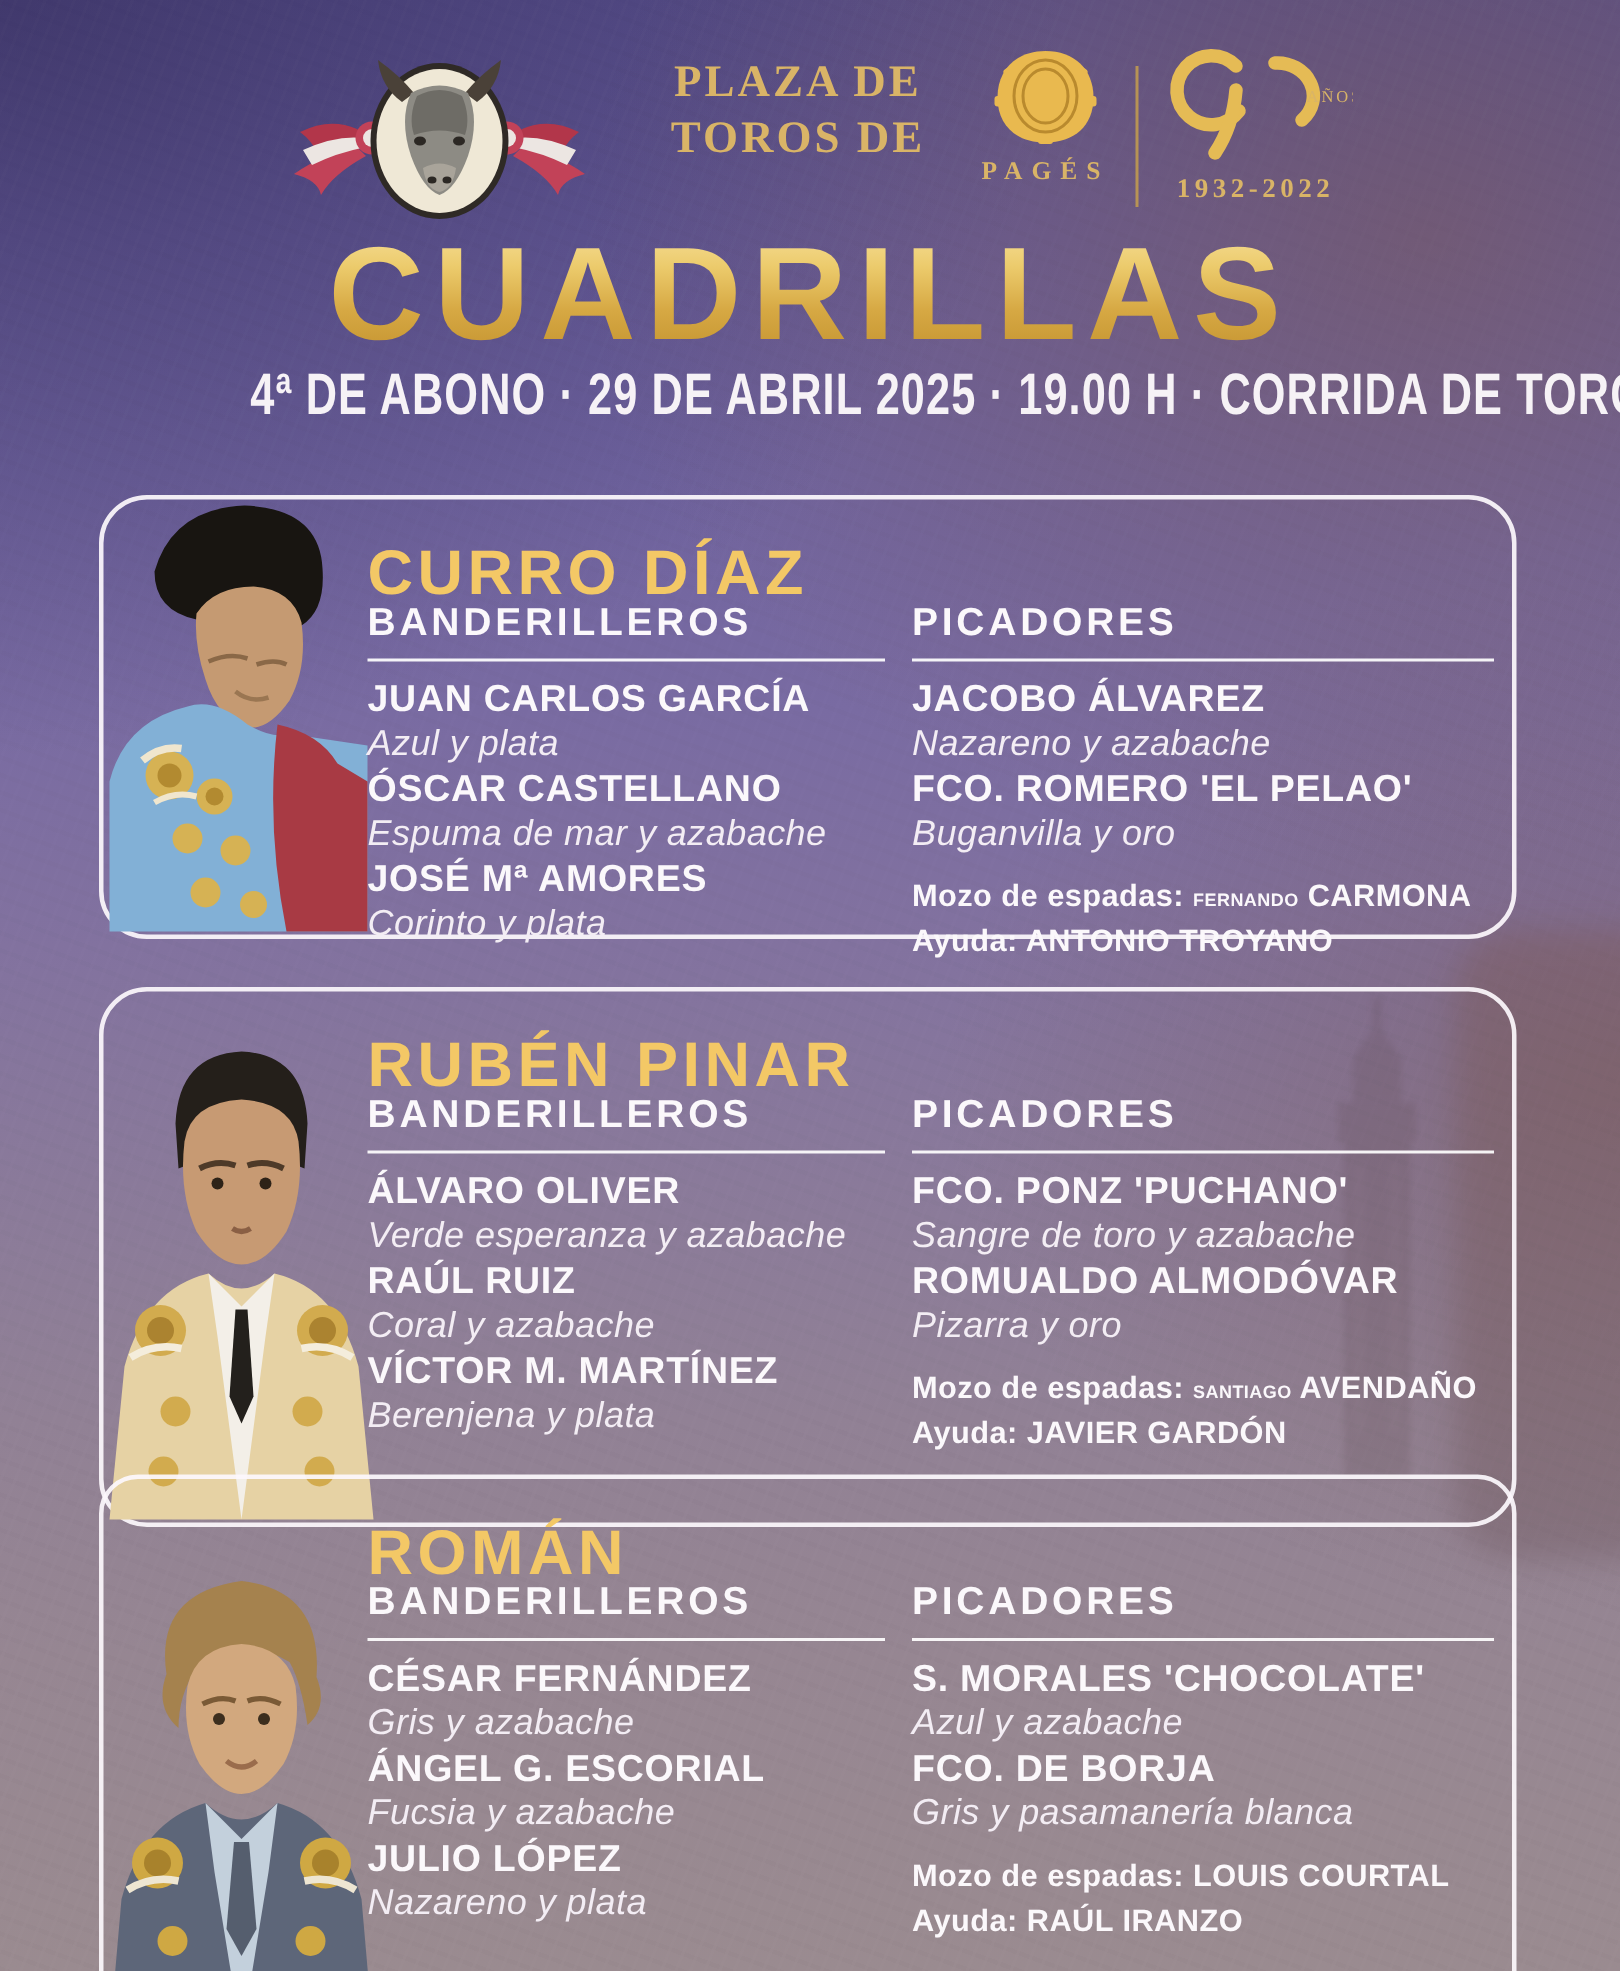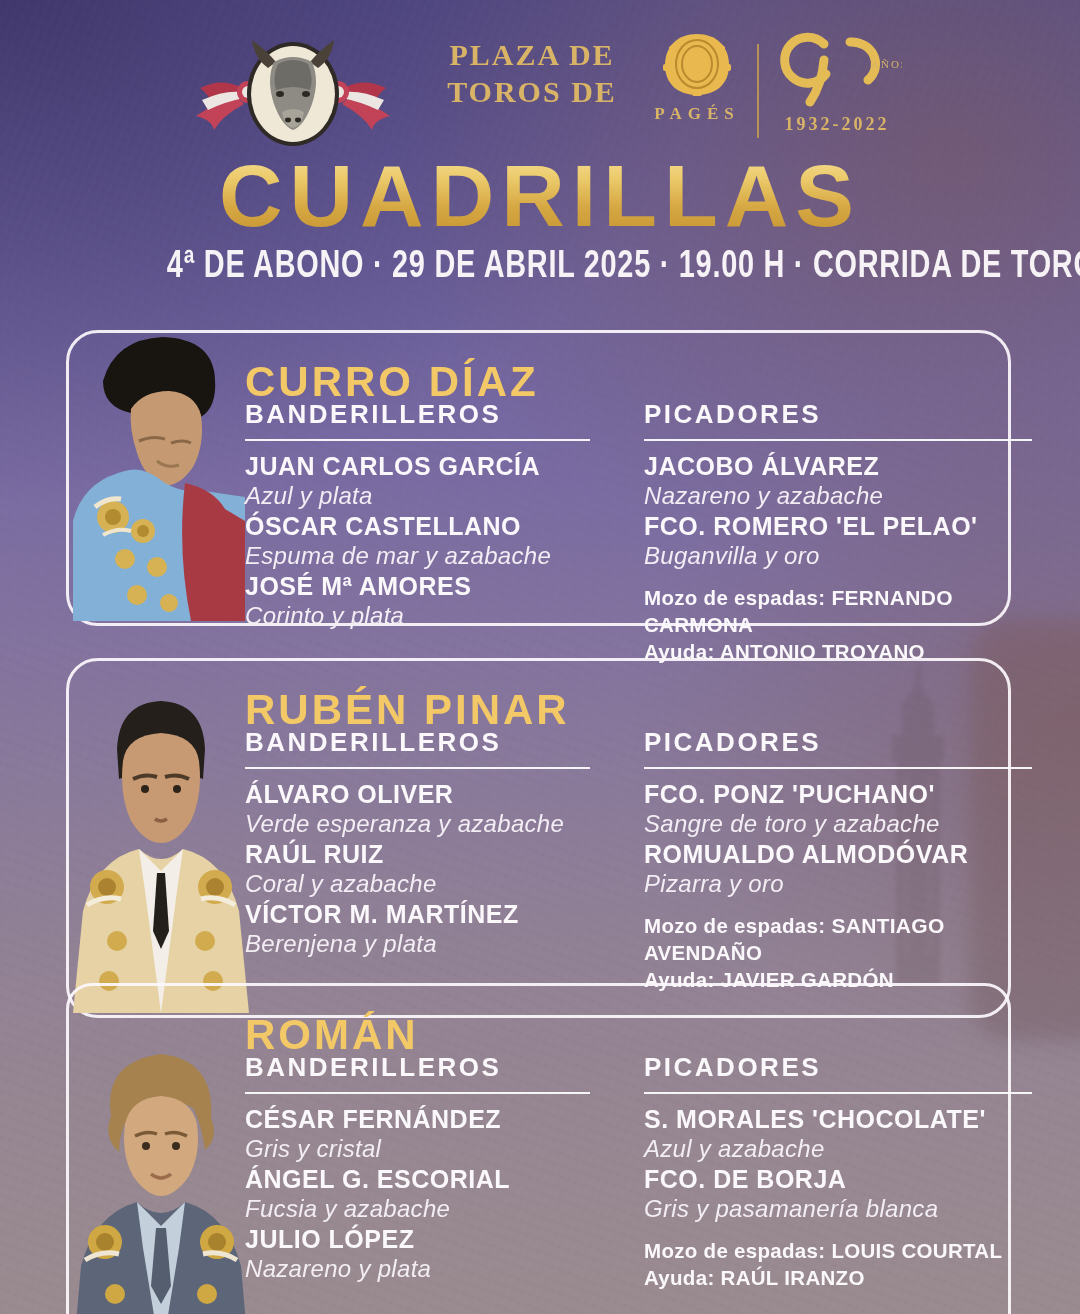--- a/index.html
+++ b/index.html
@@ -49,29 +49,29 @@
   .card-2{top:658px;height:360px;}
   .card-3{top:983px;height:380px;border-radius:26px;}
   .photo{position:absolute;left:4px;bottom:2px;overflow:visible;}
   .photo-1{width:172px;height:300px;}
   .photo-2{width:176px;height:322px;}
   .photo-3{width:176px;height:316px;}
   .matador{position:absolute;left:176px;top:25px;margin:0;font-size:42px;font-weight:800;
     letter-spacing:3px;color:#f3c866;}
   .cols{position:absolute;left:176px;top:66px;display:flex;gap:18px;}
   .col-left{width:345px;}
-  .col-right{width:388px;margin-left:36px;}
+  .col-right{width:388px;}
   .col h3{margin:0 0 10px 0;font-size:26px;font-weight:700;letter-spacing:2.5px;color:#fbf8fb;
     padding-bottom:9px;border-bottom:2.5px solid rgba(255,255,255,.92);}
   .person{margin:0;}
   .p-name{font-size:25px;font-weight:700;letter-spacing:.5px;color:#fbf8fb;line-height:30px;}
   .p-suit{font-size:24px;font-style:italic;font-weight:400;color:#f3edf4;line-height:30px;letter-spacing:.3px;}
   .staff{margin-top:13px;color:#fbf8fb;}
   .staff p{margin:0;font-size:20.5px;font-weight:700;line-height:27px;letter-spacing:.3px;}
-  .staff .sm{font-size:21px;}
+  .staff .sm{font-size:12px;}
 </style>
 </head>
 <body>
 
 <div class="poster">
   <div class="texture"></div>
 
   <svg class="bg-tower" viewBox="0 0 120 320">
     <rect x="38" y="90" width="44" height="230" fill="#5e4a52"></rect>
     <rect x="34" y="70" width="52" height="26" fill="#5e4a52"></rect>
@@ -282,21 +282,21 @@
       <circle cx="134" cy="252" r="10" fill="#cfa843"></circle>
       <circle cx="34" cy="292" r="10" fill="#cfa843"></circle>
       <circle cx="142" cy="292" r="10" fill="#cfa843"></circle>
     </svg>
     <h2 class="matador">ROMÁN</h2>
     <div class="cols">
       <div class="col col-left">
         <h3>BANDERILLEROS</h3>
         <div class="person">
           <div class="p-name">CÉSAR FERNÁNDEZ</div>
-          <div class="p-suit">Gris y cristal</div>
+          <div class="p-suit">Gris y azabache</div>
         </div>
         <div class="person">
           <div class="p-name">ÁNGEL G. ESCORIAL</div>
           <div class="p-suit">Fucsia y azabache</div>
         </div>
         <div class="person">
           <div class="p-name">JULIO LÓPEZ</div>
           <div class="p-suit">Nazareno y plata</div>
         </div>
       </div>

